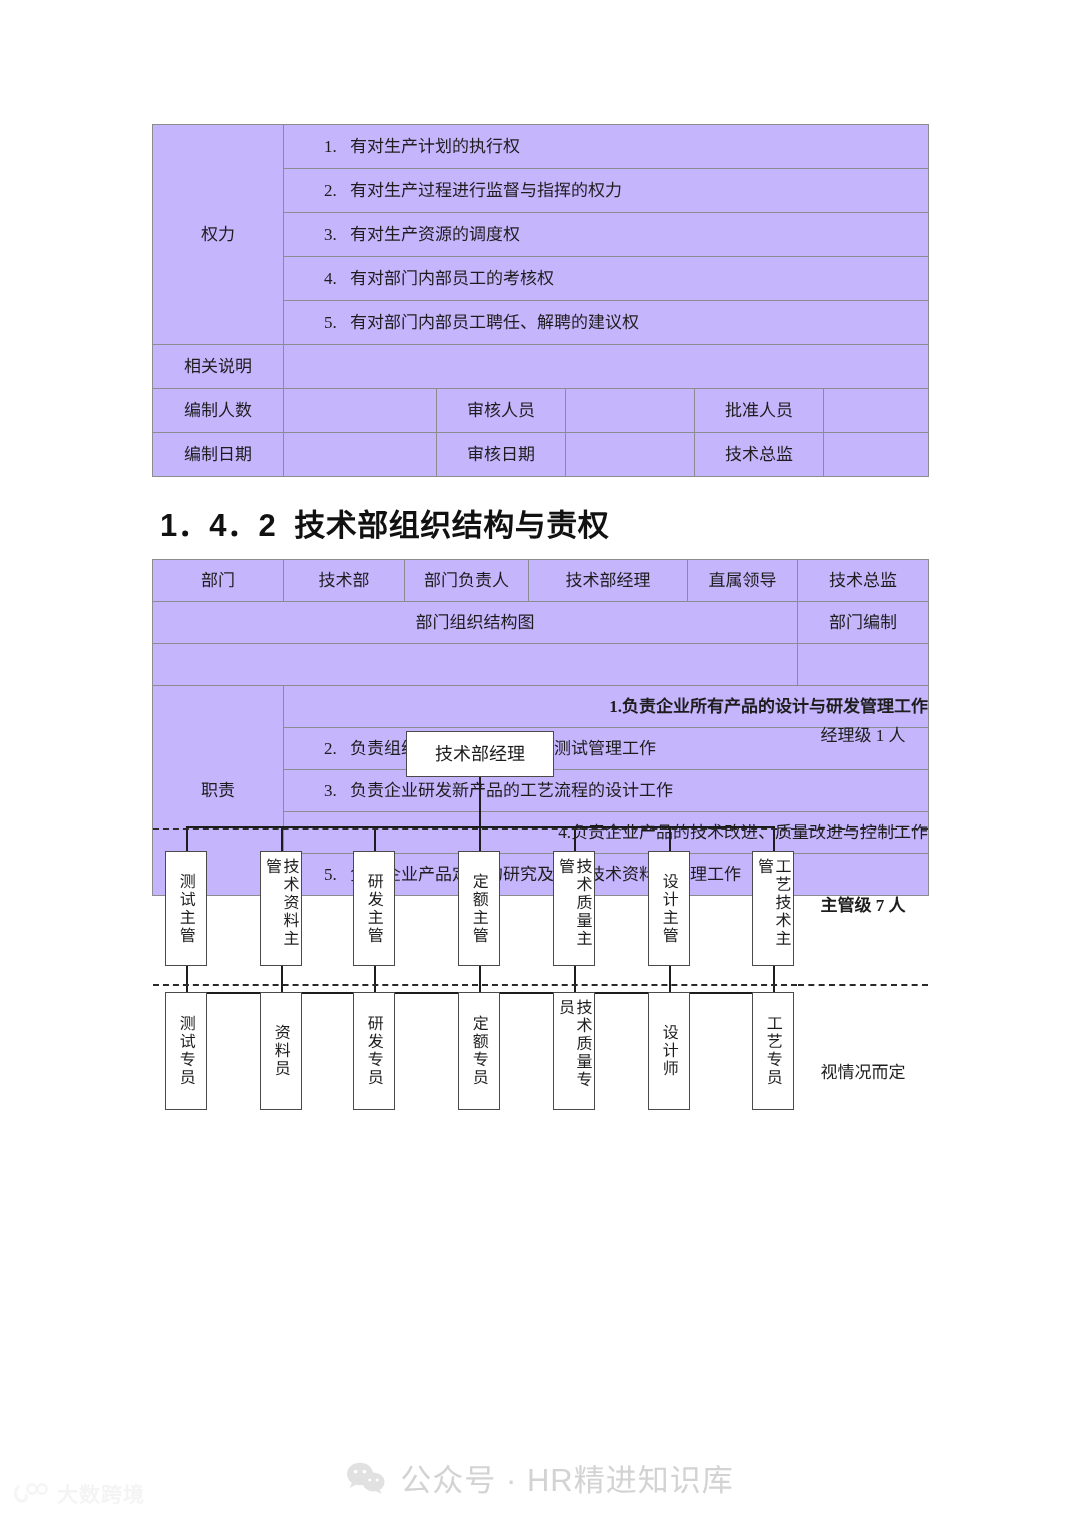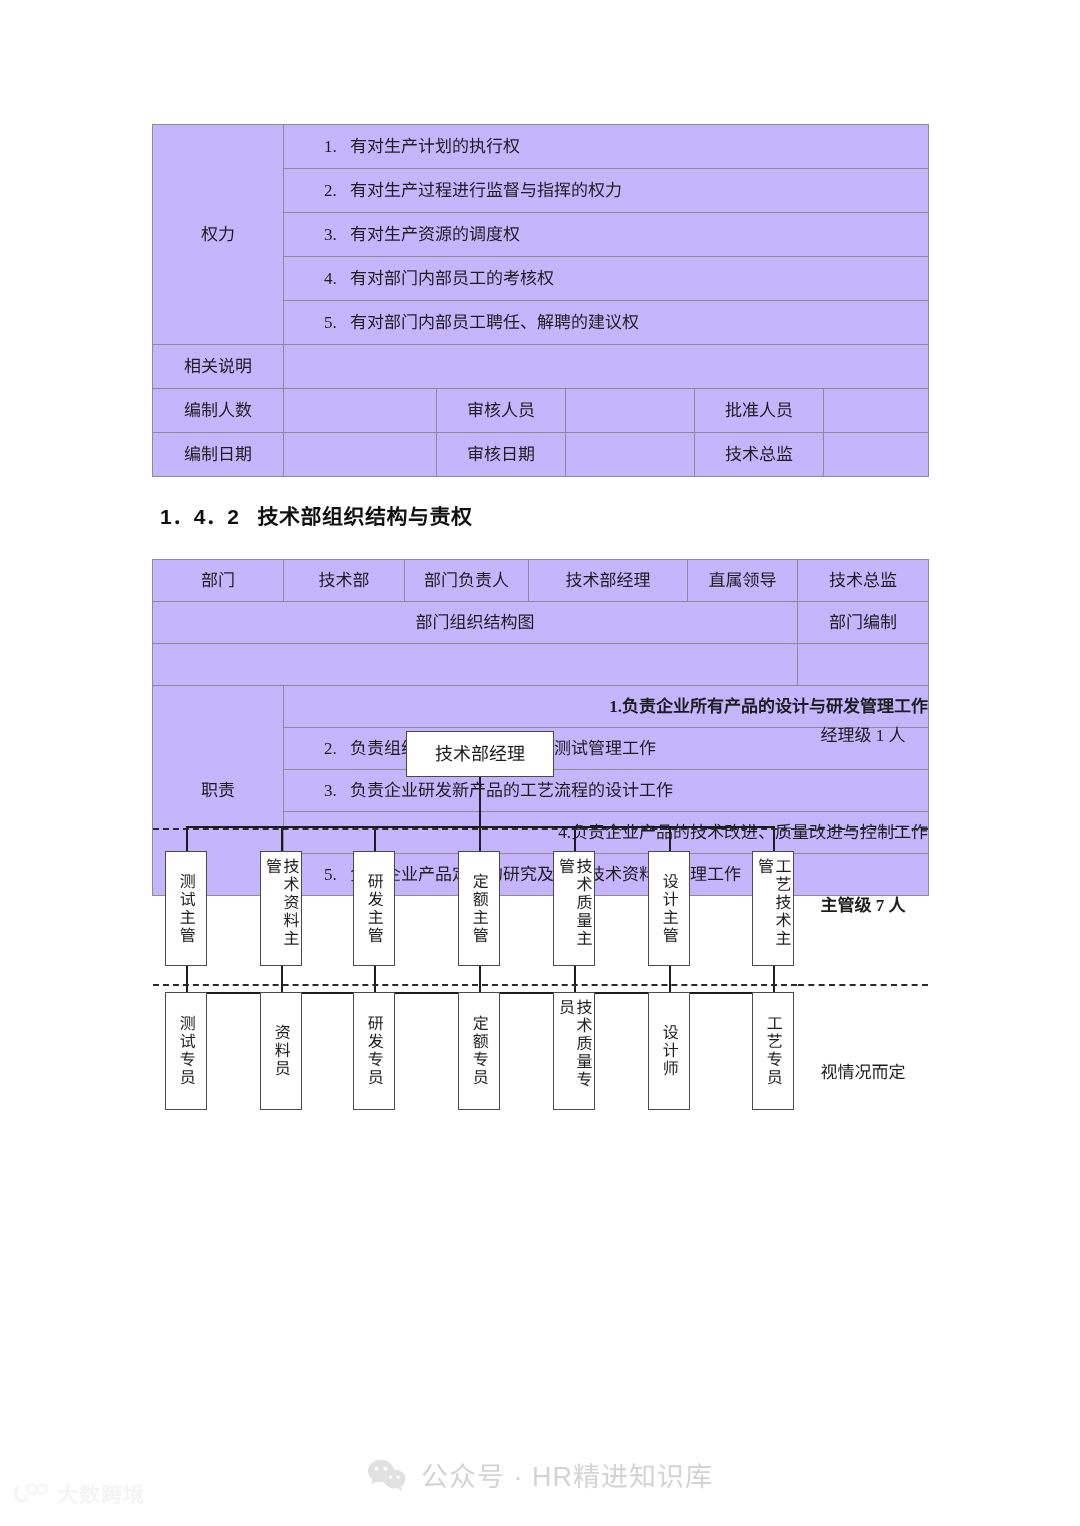--- a/index.html
+++ b/index.html
@@ -59,21 +59,21 @@
     width: 26px;
   }
 
   
   .section-heading {
     position: absolute;
     left: 160px;
     top: 500px;
     font-family: "Liberation Sans", "DejaVu Sans", sans-serif;
     font-weight: bold;
-    font-size: 21px;
+    font-size: 31px;
     letter-spacing: 0.5px;
     color: #111;
     white-space: nowrap;
   }
   .section-heading .sec-num { margin-right: 18px; }
 
   
   .table2-wrap {
     position: absolute;
     left: 152px;
@@ -185,21 +185,21 @@
     width: 1080px;
     display: flex;
     align-items: center;
     justify-content: center;
     gap: 14px;
     opacity: 0.62;
   }
   .wechat-icon { display: block; }
   .footer-brand-text {
     font-family: "Liberation Sans", "DejaVu Sans", sans-serif;
-    font-size: 27px;
+    font-size: 31px;
     color: #b9b9b9;
     letter-spacing: 1px;
     white-space: nowrap;
   }
   .corner-watermark {
     position: absolute;
     left: 14px;
     top: 1478px;
     display: flex;
     align-items: center;

